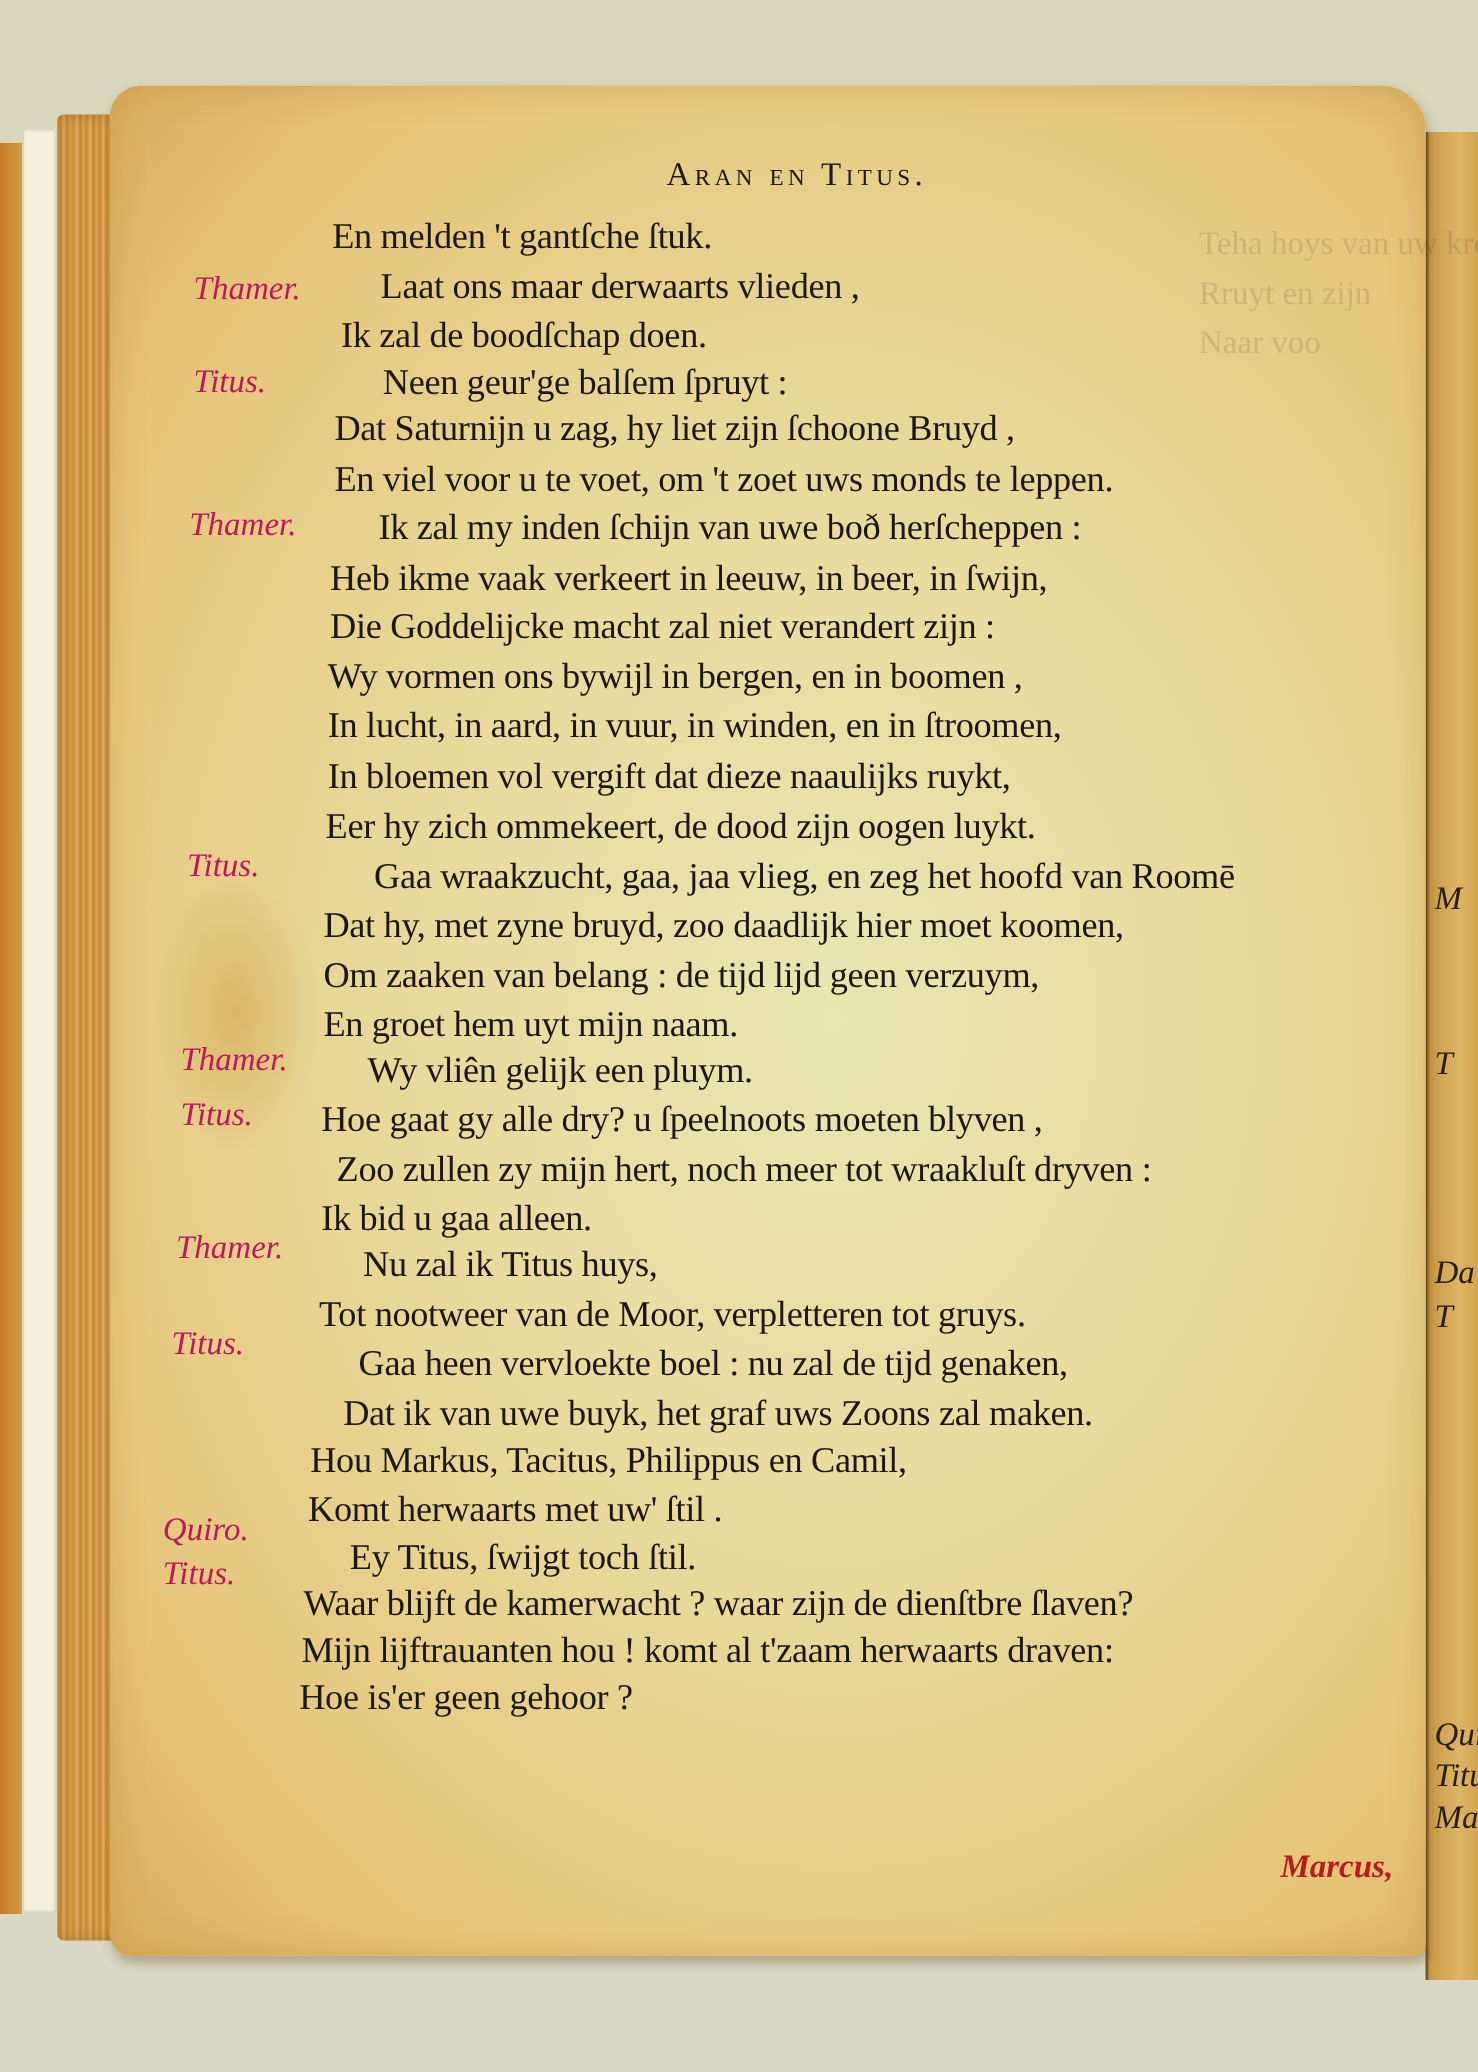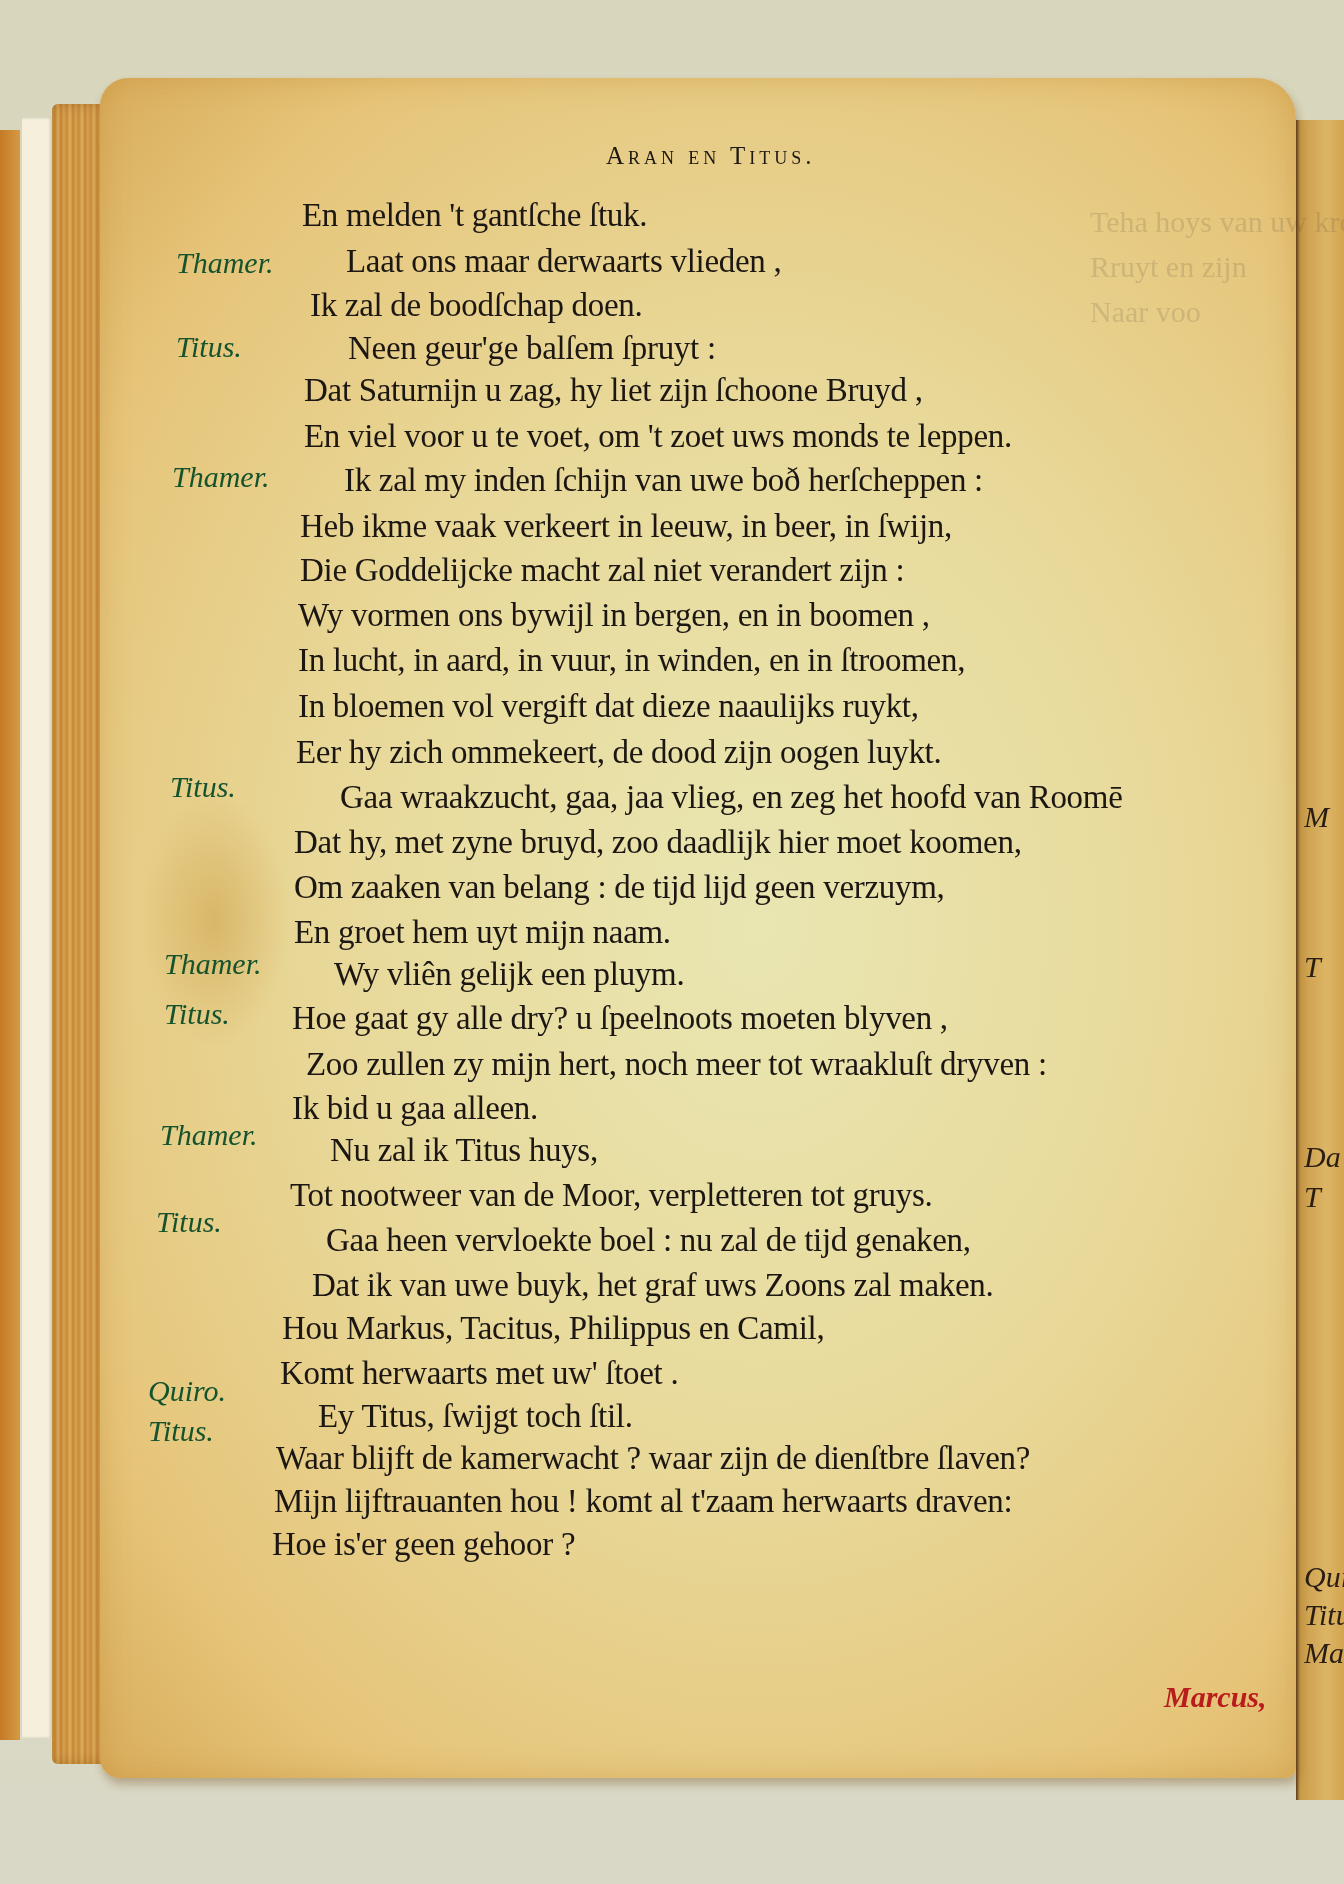--- a/index.html
+++ b/index.html
@@ -44,28 +44,28 @@
     }
     .next-page-text {
       position: absolute; left: 1304px; font-style: italic; font-size: 30px; color: #2a1e14;
       white-space: nowrap; overflow: hidden; width: 40px;
     }
     .ghost {
       position: absolute; color: rgba(90,80,60,0.18); font-size: 30px; white-space: nowrap;
     }
     .running-head {
       position: absolute; left: 606px; top: 142px;
-      font-size: 25px; letter-spacing: 4px; color: #1d1812; font-variant: small-caps;
+      font-size: 30px; letter-spacing: 4px; color: #1d1812; font-variant: small-caps;
     }
     .line {
       position: absolute; white-space: nowrap; color: #1c1712;
       font-size: 33px; letter-spacing: -0.3px;
     }
     .speaker {
-      position: absolute; white-space: nowrap; color: #14532d;
+      position: absolute; white-space: nowrap; color: #be185d;
       font-style: italic; font-size: 30px;
     }
     .catchword {
       position: absolute; left: 1164px; top: 1680px;
       font-style: italic; font-weight: bold; font-size: 30px; color: #b91c1c;
     }
   </style>
 </head>
 <body>
 
@@ -126,20 +126,20 @@
     <div class="line" style="top: 914px; left: 294px;">En groet hem uyt mijn naam.</div>
     <div class="line" style="top: 956px; left: 334px;">Wy vliên gelijk een pluym.</div>
     <div class="line" style="top: 1000px; left: 292px;">Hoe gaat gy alle dry? u ſpeelnoots moeten blyven ,</div>
     <div class="line" style="top: 1046px; left: 292px; margin-left: 14px;">Zoo zullen zy mijn hert, noch meer tot wraakluſt dryven :</div>
     <div class="line" style="top: 1090px; left: 292px;">Ik bid u gaa alleen.</div>
     <div class="line" style="top: 1132px; left: 330px;">Nu zal ik Titus huys,</div>
     <div class="line" style="top: 1177px; left: 290px;">Tot nootweer van de Moor, verpletteren tot gruys.</div>
     <div class="line" style="top: 1222px; left: 326px;">Gaa heen vervloekte boel : nu zal de tijd genaken,</div>
     <div class="line" style="top: 1267px; left: 284px; margin-left: 28px;">Dat ik van uwe buyk, het graf uws Zoons zal maken.</div>
     <div class="line" style="top: 1310px; left: 282px;">Hou Markus, Tacitus, Philippus en Camil,</div>
-    <div class="line" style="top: 1355px; left: 280px;">Komt herwaarts met uw' ſtoet .</div>
+    <div class="line" style="top: 1355px; left: 280px;">Komt herwaarts met uw' ſtil .</div>
     <div class="line" style="top: 1398px; left: 318px;">Ey Titus, ſwijgt toch ſtil.</div>
     <div class="line" style="top: 1440px; left: 276px;">Waar blijft de kamerwacht ? waar zijn de dienſtbre ſlaven?</div>
     <div class="line" style="top: 1483px; left: 274px;">Mijn lijftrauanten hou ! komt al t'zaam herwaarts draven:</div>
     <div class="line" style="top: 1526px; left: 272px;">Hoe is'er geen gehoor ?</div>
   </div>
 
 <div class="catchword">Marcus,</div>
 
 </body></html>

